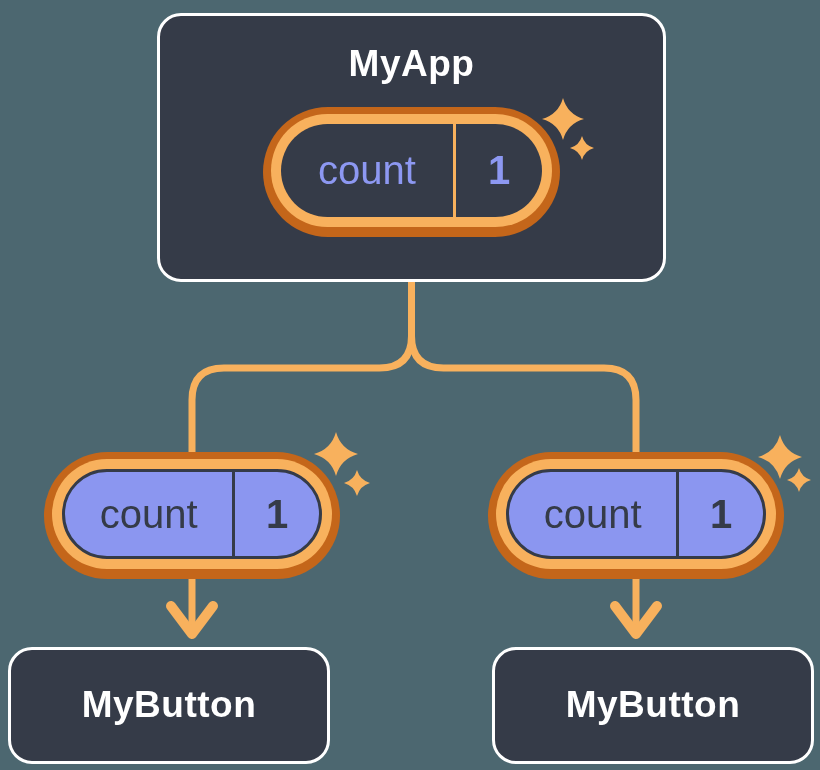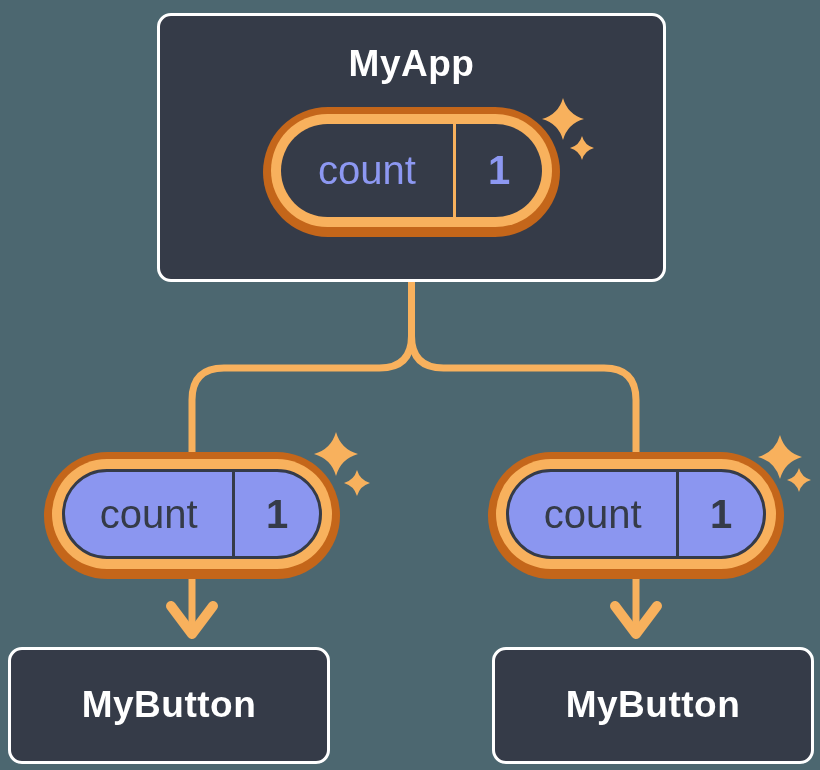--- a/index.html
+++ b/index.html
@@ -33,21 +33,21 @@
     stroke-linecap: round;
     stroke-linejoin: round;
   }
 
   
   .node {
     position: absolute;
     box-sizing: border-box;
     background: #353B48;
     border: 3px solid #FFFFFF;
-    border-radius: 14px;
+    border-radius: 24px;
     z-index: 2;
     display: flex;
     flex-direction: column;
     align-items: center;
   }
   .node-root {
     left: 157px; top: 13px;
     width: 509px; height: 269px;
   }
   .node-leaf {

